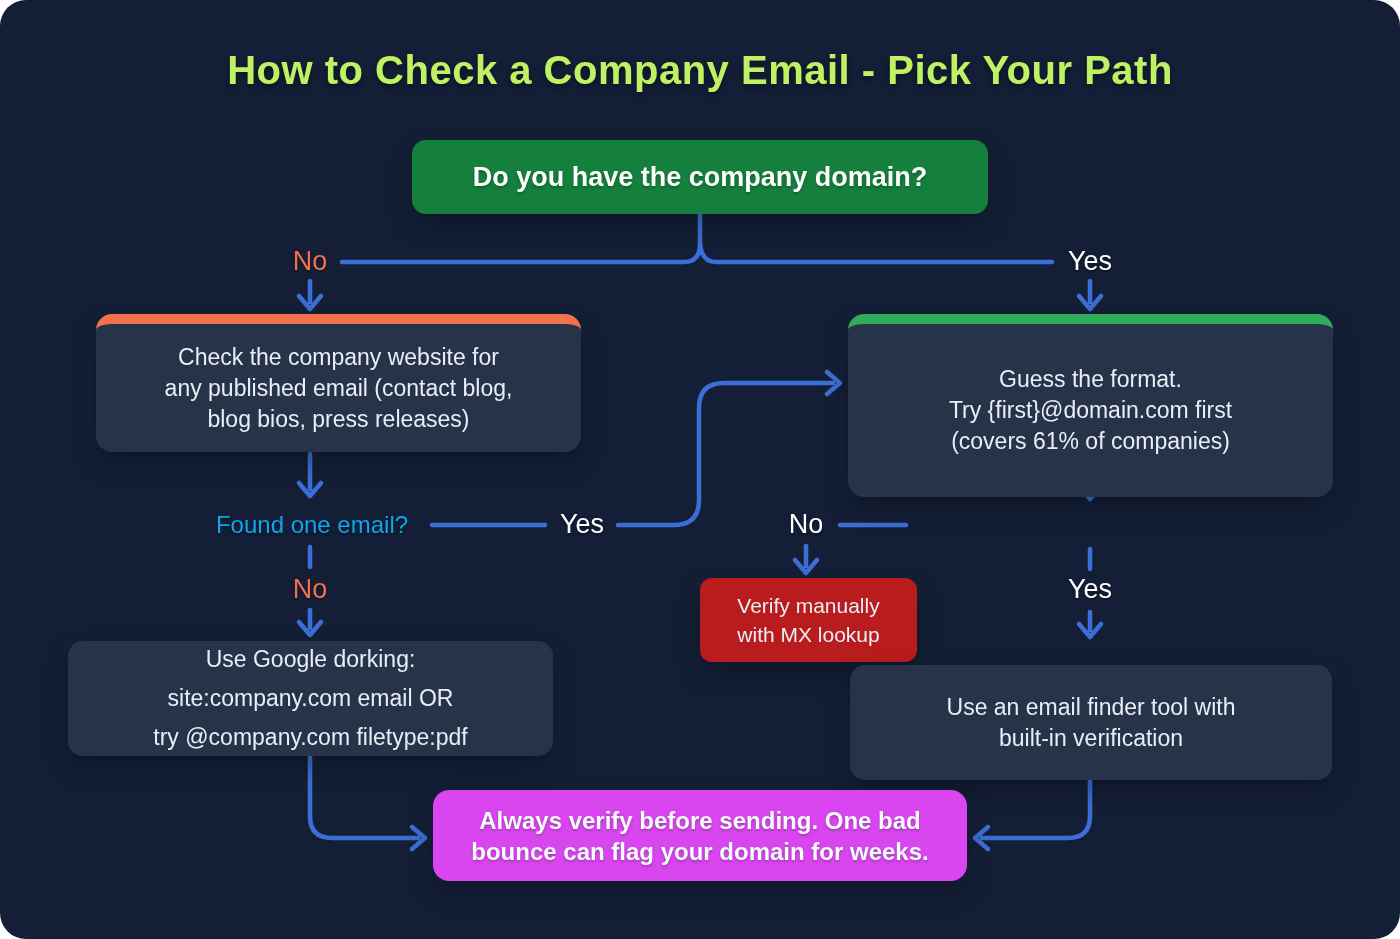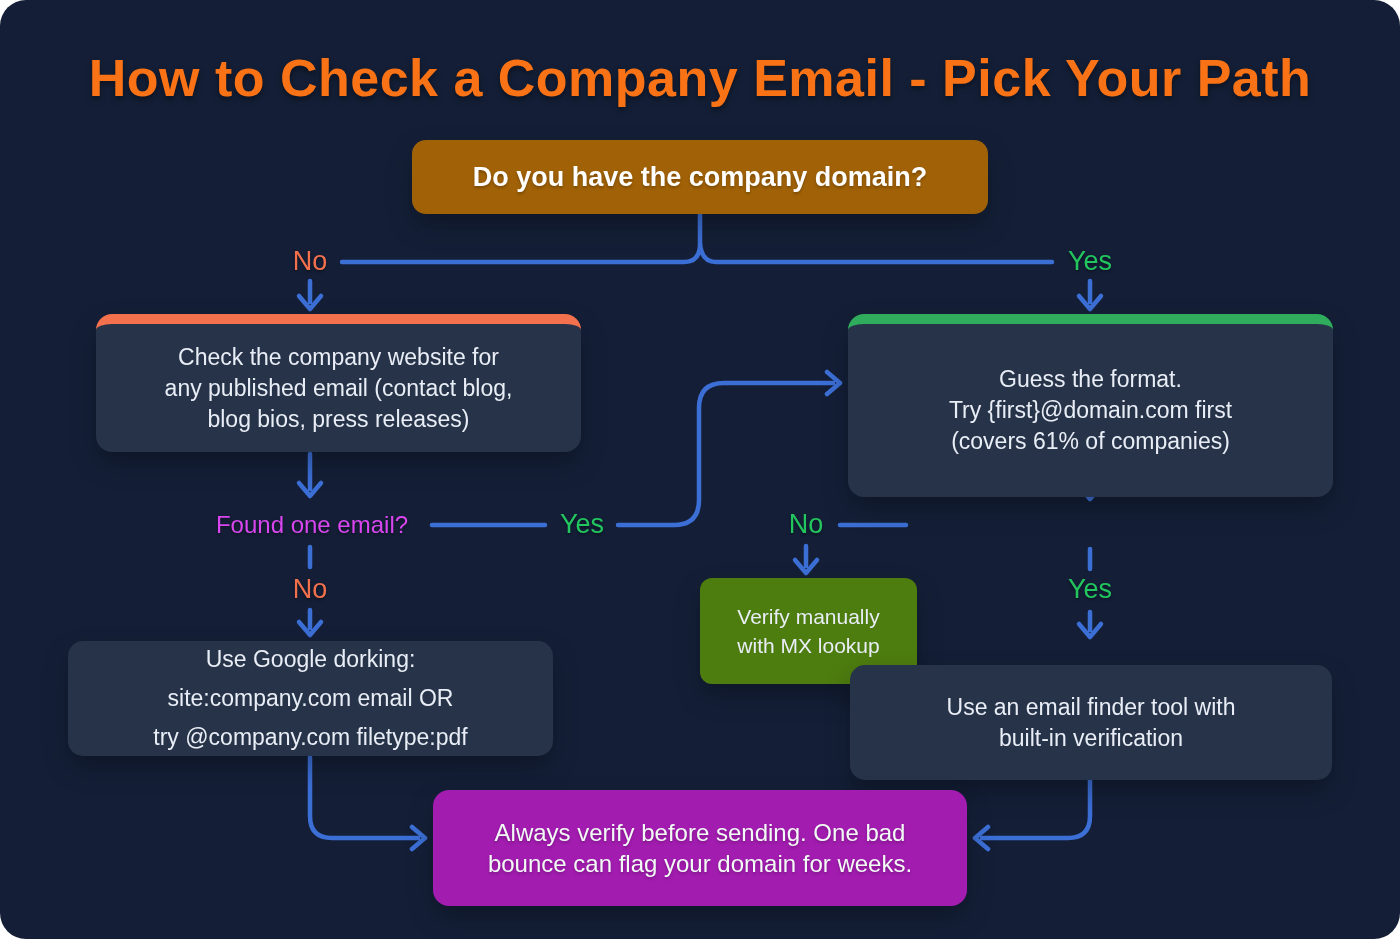--- a/index.html
+++ b/index.html
@@ -11,64 +11,64 @@
   .canvas {
     position: relative;
     width: 1400px; height: 939px;
     background: #141f37;
     border-radius: 26px;
     overflow: hidden;
   }
   .title {
     position: absolute; left: 0; top: 48px; width: 100%;
     text-align: center;
-    color: #f97316; font-size: 52px; font-weight: bold;
+    color: #bef264; font-size: 40px; font-weight: bold;
     letter-spacing: 0.5px;
     text-shadow: 0 3px 6px rgba(0,0,0,0.45);
   }
   svg.connectors { position: absolute; left: 0; top: 0; z-index: 1; }
   .node {
     position: absolute; z-index: 2;
     display: flex; flex-direction: column;
     align-items: center; justify-content: center;
     text-align: center;
     border-radius: 15px;
     box-shadow: 0 12px 26px rgba(0,0,0,0.28);
   }
   .node span { display: block; }
   .root-q {
     left: 412px; top: 140px; width: 576px; height: 74px;
-    background: #a16207; color: #ffffff;
+    background: #15803d; color: #ffffff;
     font-size: 27px; font-weight: bold; border-radius: 14px;
     text-shadow: 0 2px 3px rgba(0,0,0,0.25);
   }
   .card {
     background: #263349; color: #e9eef6;
     font-size: 23px; line-height: 31px;
   }
   .card-orange { left: 68px; top: 314px; width: 485px; height: 138px; border-top: 10px solid #f4714d; border-radius: 16px; margin-left: 28px; }
   .card-green  { left: 848px; top: 314px; width: 485px; height: 183px; border-top: 10px solid #2fad5c; border-radius: 16px; }
   .card-dork   { left: 68px; top: 641px; width: 485px; height: 115px; gap: 8px; }
-  .card-mx     { left: 700px; top: 578px; width: 217px; height: 106px; background: #4d7c0f; font-size: 21px; line-height: 29px; border-radius: 12px; }
+  .card-mx     { left: 700px; top: 578px; width: 217px; height: 84px; background: #b91c1c; font-size: 21px; line-height: 29px; border-radius: 12px; }
   .card-finder { left: 850px; top: 641px; width: 482px; height: 115px; margin-top: 24px; }
   .card-final  {
-    left: 433px; top: 790px; width: 534px; height: 116px;
-    background: #a21caf; color: #f2fbf5;
-    font-size: 24px; font-weight: normal; line-height: 31px;
+    left: 433px; top: 790px; width: 534px; height: 91px;
+    background: #d946ef; color: #f2fbf5;
+    font-size: 24px; font-weight: bold; line-height: 31px;
     border-radius: 16px; text-shadow: 0 2px 3px rgba(0,0,0,0.22);
   }
   .lbl {
     position: absolute; z-index: 2; transform: translateX(-50%);
     font-weight: normal; white-space: nowrap;
     text-shadow: 0 2px 3px rgba(0,0,0,0.4);
   }
   .lbl-branch { font-size: 27px; }
-  .lbl-q { font-size: 24px; color: #d946ef; text-align: right; }
+  .lbl-q { font-size: 24px; color: #0ea5e9; text-align: right; }
   .orange { color: #f2704b; }
-  .green { color: #22c55e; }
+  .green { color: #ffffff; }
 </style>
 </head>
 <body>
 
 <div class="canvas">
 
   <div class="title">How to Check a Company Email - Pick Your Path</div>
 
   <svg class="connectors" width="1400" height="939" viewBox="0 0 1400 939" fill="none" stroke="#3c6fd6" stroke-width="4.5" stroke-linecap="round" stroke-linejoin="round">
 

